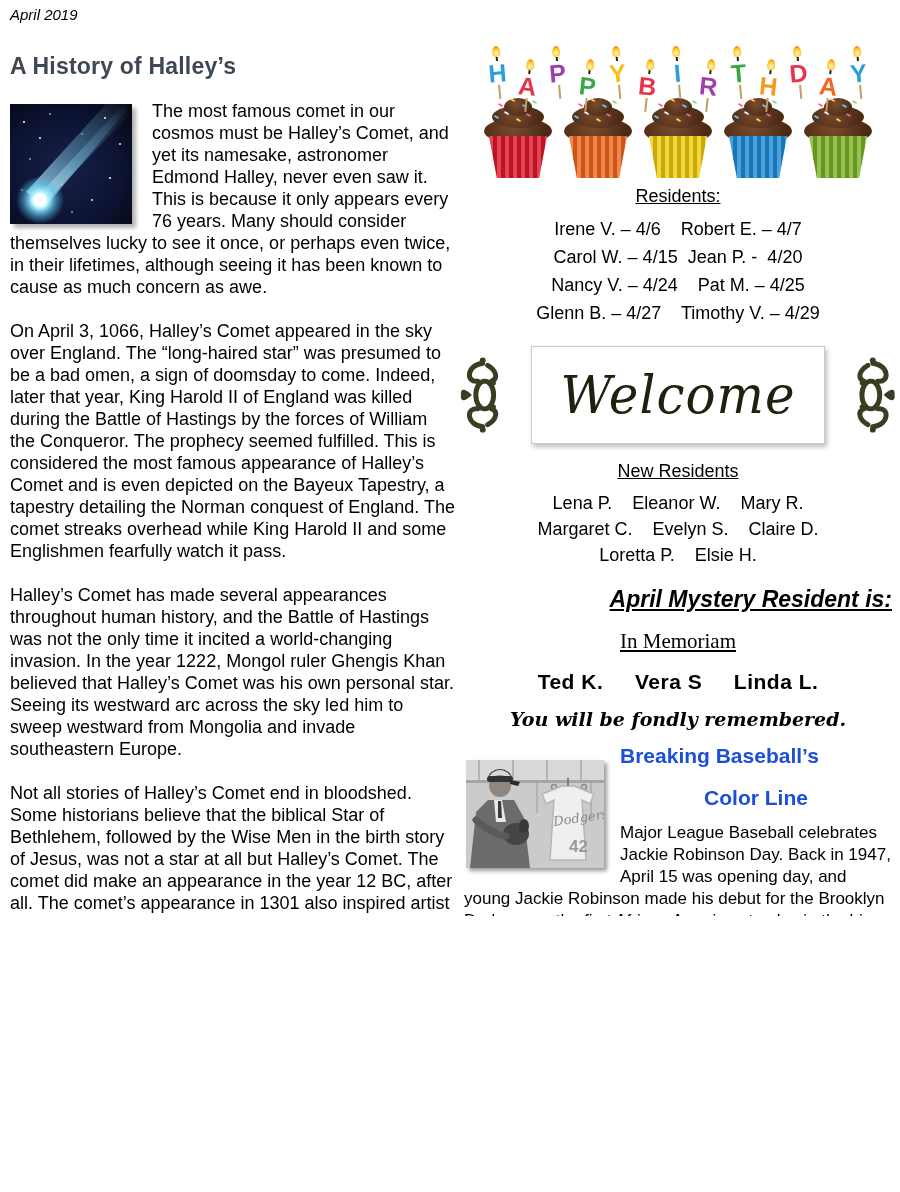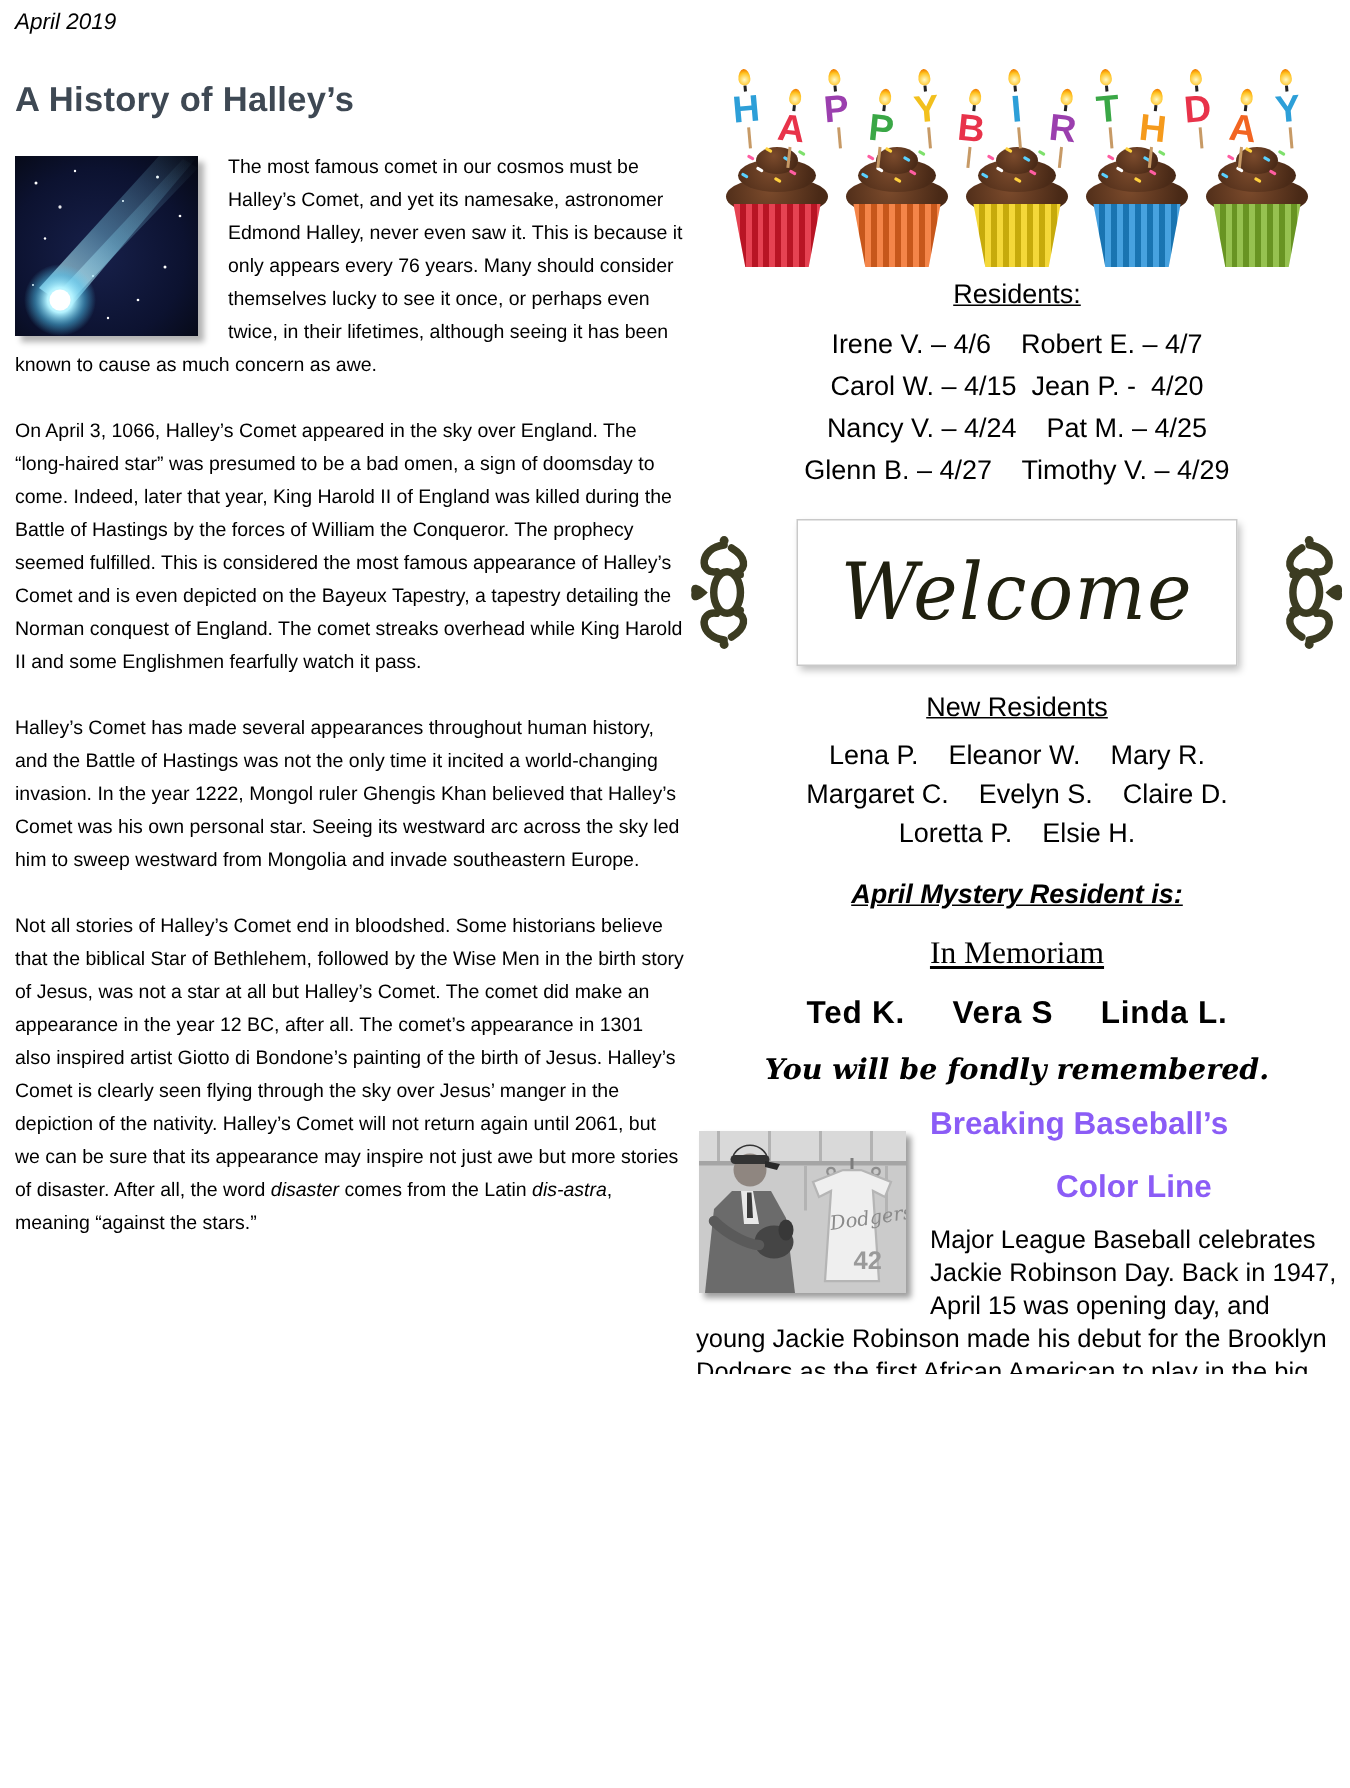--- a/index.html
+++ b/index.html
@@ -4,21 +4,21 @@
 <style>
   html,body{margin:0;padding:0;background:#fff;}
   #page{position:relative;width:900px;height:916px;background:#fff;overflow:hidden;
         font-family:"Liberation Sans",sans-serif;color:#000;}
 
   
   .left-col{position:absolute;left:10px;top:6px;width:446px;}
   .issue-date{font-style:italic;font-size:15px;margin:0 0 30px 0;}
   .article-title{font-size:23px;font-weight:bold;color:#3e4853;margin:0 0 20px 0;
                  letter-spacing:.2px;}
-  .body-text{font-size:13px;line-height:22px;}
+  .body-text{font-size:18px;line-height:22px;}
   .body-text p{margin:0 0 22px 0;}
   .comet-img{float:left;width:122px;height:120px;margin:4px 20px 8px 0;
              box-shadow:4px 4px 4px #b3b3b3;}
   .comet-img svg{display:block;}
 
   
   .right-col{position:absolute;left:464px;top:46px;width:428px;text-align:center;}
 
   
   .bday-image{position:relative;width:392px;height:132px;margin:0 auto 8px auto;}
@@ -55,36 +55,36 @@
                   margin:16px 0 14px 0;height:104px;gap:35px;}
   .welcome-box{width:296px;height:96px;background:#fff;border:1px solid #c9c9c9;
                box-shadow:2px 3px 5px #bfbfbf;display:flex;align-items:center;
                justify-content:center;z-index:1;}
   .welcome-word{font-family:"DejaVu Serif",serif;font-style:italic;font-size:50px;
                 color:#20200f;letter-spacing:1px;transform:scaleY(1.05);}
   .flourish{width:44px;height:88px;margin:0 -6px;}
   .flourish.right{transform:scaleX(-1);}
 
   .names-list div{font-size:18px;line-height:26px;white-space:pre-wrap;}
-  .mystery-head{font-size:18px;font-weight:bold;font-style:italic;
-                text-decoration:underline;margin:18px 0 0 0;}
+  .mystery-head{font-size:23px;font-weight:bold;font-style:italic;
+                text-decoration:underline;margin:18px 0 0 0;text-align:right;}
   .mystery-name{font-size:18px;font-weight:bold;font-style:italic;margin:16px 0 0 0;}
   .memoriam-head{font-family:"Liberation Serif",serif;font-size:21px;
                  text-decoration:underline;margin:16px 0 0 0;}
   .memoriam-names{font-size:21px;font-weight:bold;margin:16px 0 0 0;white-space:pre-wrap;
                   letter-spacing:.5px;}
   .memoriam-note{font-family:"DejaVu Serif",serif;font-style:italic;font-weight:bold;
                  font-size:19px;margin:14px 0 0 0;}
 
   
   .baseball{margin-top:14px;text-align:left;}
   .jackie-img{float:left;width:138px;height:108px;margin:16px 16px 8px 2px;
               box-shadow:3px 3px 4px #9d9d9d;}
   .jackie-img svg{display:block;}
-  .bb-title{font-size:21px;font-weight:bold;color:#8b5cf6;margin:0 0 18px 0;}
+  .bb-title{font-size:21px;font-weight:bold;color:#1d4ed8;margin:0 0 18px 0;}
   .bb-title.second{margin-bottom:12px;text-align:center;}
   .baseball p{font-size:17px;line-height:22px;margin:0;}
 </style>
 </head>
 <body>
 
 <div id="page">
 
   <div class="left-col">
     <div class="issue-date">April 2019</div>

